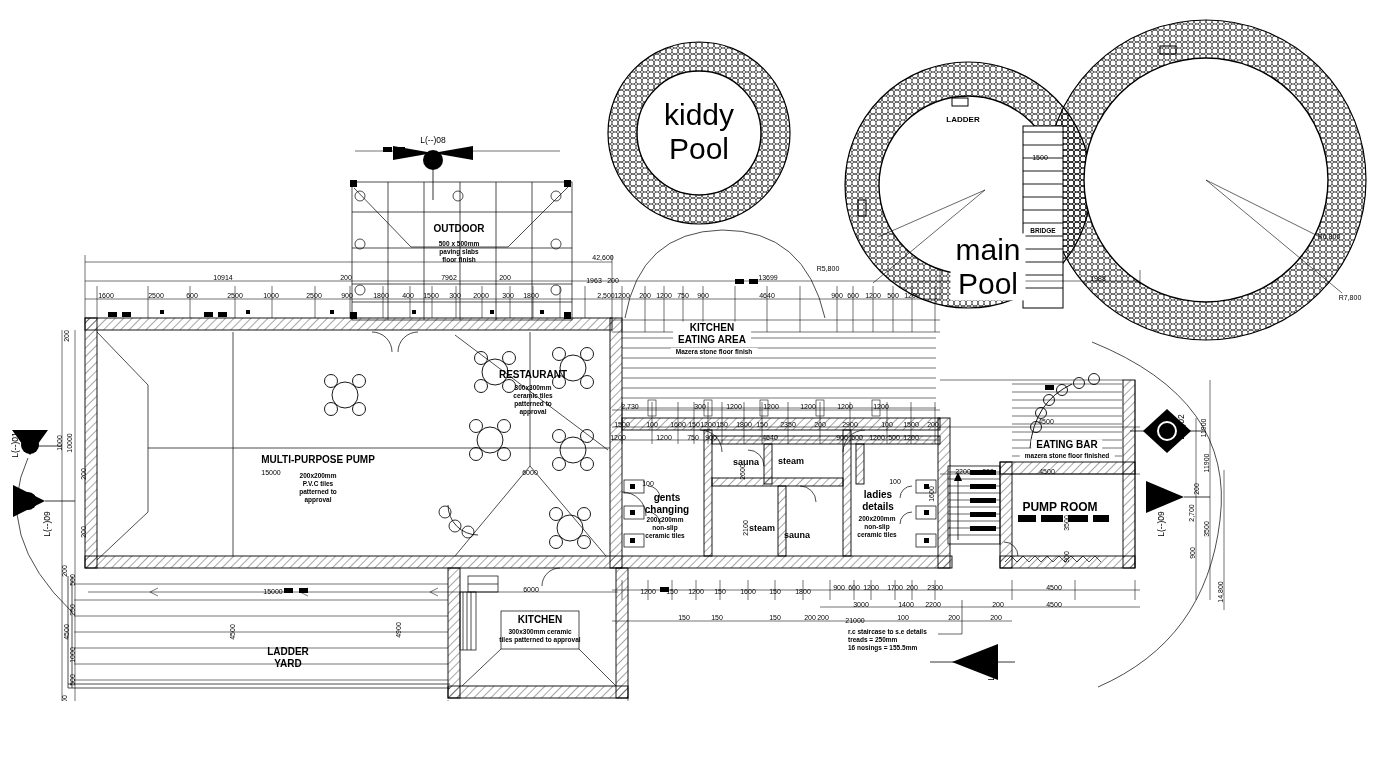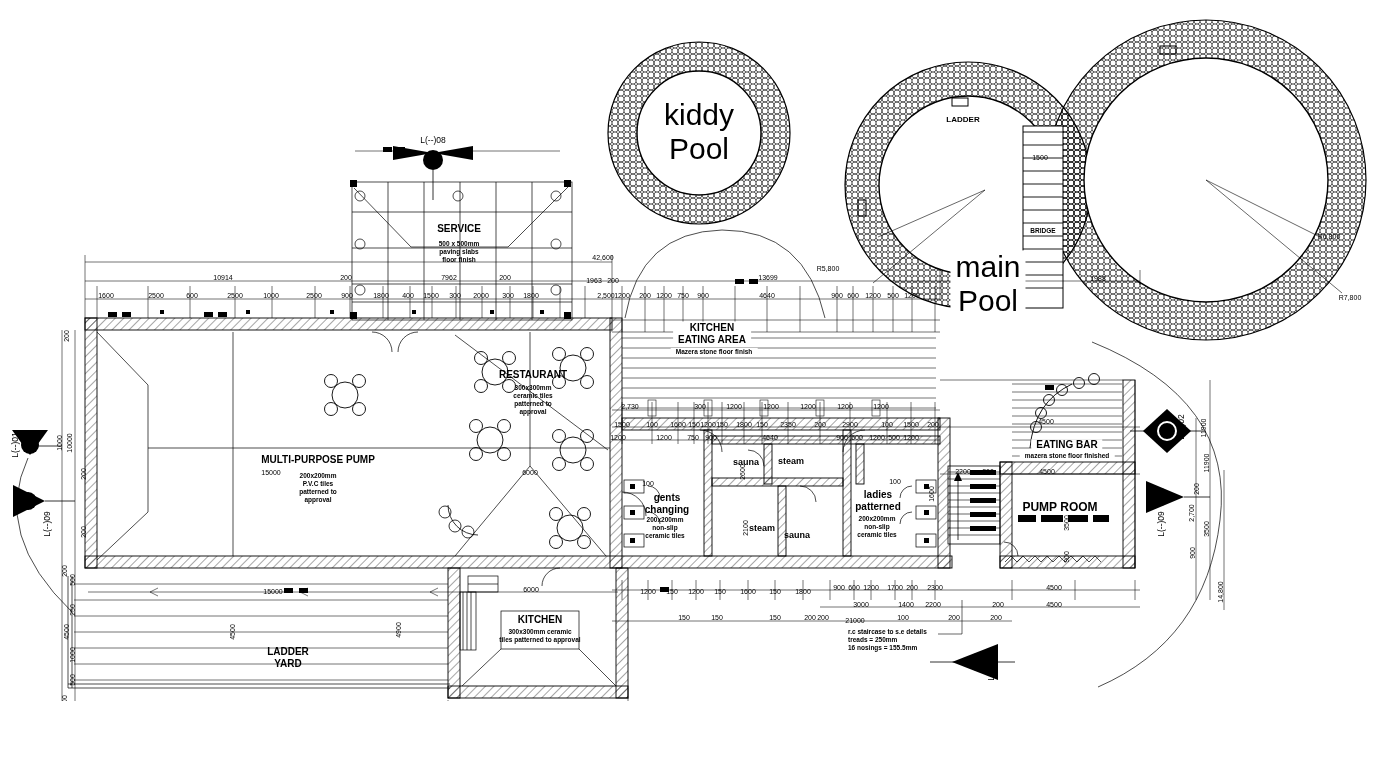--- a/index.html
+++ b/index.html
@@ -480,26 +480,26 @@
     <g>
       <line x1="930" y1="662" x2="1015" y2="662" stroke="#000" stroke-width="0.8"></line>
       <polygon points="998,644 998,680 952,662"></polygon>
           <circle cx="978" cy="662" r="9"></circle>
     </g>
   </g>
 </svg>
 
 <div class="pool" style="left:699px;top:132px">kiddy
 Pool</div>
-<div class="pool bgw" style="left:988px;top:284px">main
+<div class="pool bgw" style="left:988px;top:267px">main
 Pool</div>
 <div class="note" style="left:963px;top:120px;font-size:8px">LADDER</div>
 <div class="note" style="left:1043px;top:231px">BRIDGE</div>
 
-<div class="lbl" style="left:459px;top:229px">SERVICE</div>
+<div class="lbl" style="left:459px;top:229px">OUTDOOR</div>
 <div class="note" style="left:459px;top:252px">500 x 500mm
 paving slabs
 floor finish</div>
 
 <div class="lbl" style="left:318px;top:460px">MULTI-PURPOSE PUMP</div>
 <div class="note" style="left:318px;top:488px">200x200mm
 P.V.C tiles
 patterned to
 approval</div>
 
@@ -518,21 +518,21 @@
 <div class="note" style="left:665px;top:528px">200x200mm
 non-slip
 ceramic tiles</div>
 
 <div class="lbl sm" style="left:746px;top:462px">sauna</div>
 <div class="lbl sm" style="left:791px;top:461px">steam</div>
 <div class="lbl sm" style="left:762px;top:528px">steam</div>
 <div class="lbl sm" style="left:797px;top:535px">sauna</div>
 
 <div class="lbl" style="left:878px;top:500px">ladies
-patterned</div>
+details</div>
 <div class="note" style="left:877px;top:527px">200x200mm
 non-slip
 ceramic tiles</div>
 
 <div class="lbl bgw" style="left:1067px;top:445px">EATING BAR</div>
 <div class="note bgw" style="left:1067px;top:456px">mazera stone floor finished</div>
 
 <div class="lbl" style="left:1060px;top:508px;font-size:12px">PUMP ROOM</div>
 
 <div class="lbl" style="left:540px;top:620px">KITCHEN</div>

